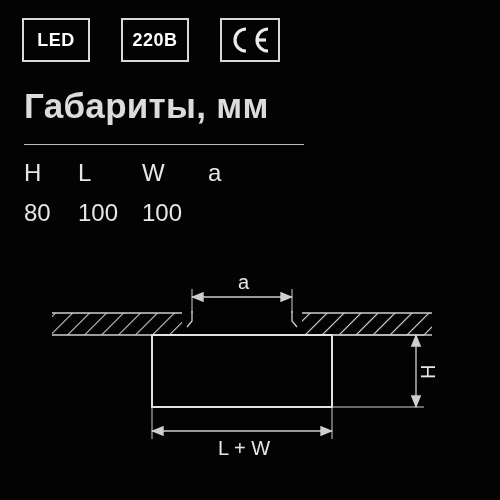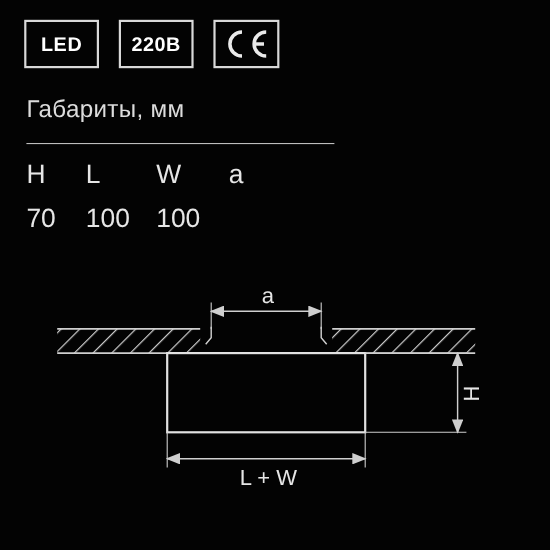--- a/index.html
+++ b/index.html
@@ -1,21 +1,21 @@
 <!DOCTYPE html>
 <html><head>
 <meta charset="utf-8">
 <style>
   html,body{margin:0;padding:0;background:#030303;color:#eaeaea;font-family:Arial,Helvetica,sans-serif;width:500px;height:500px;overflow:hidden}
   .wrap{padding:18px 22px 0 22px}
-  .badges{display:flex;gap:18px;margin-bottom:24px}
+  .badges{display:flex;gap:31px;margin-bottom:24px}
   .badge{border:2px solid #d9d9d9;height:40px;min-width:48px;padding:0 8px;display:flex;align-items:center;justify-content:center;font-weight:700;font-size:18px;letter-spacing:.5px;color:#fff}
   .badge.ce{padding:0 4px}
   .badge.ce svg{display:block}
-  .section-title{font-size:22px;font-weight:400;margin:6px 0 18px 2px;letter-spacing:.3px;color:#dcdcdc}
+  .section-title{font-size:35px;font-weight:700;margin:6px 0 18px 2px;letter-spacing:.3px;color:#dcdcdc}
   .dim-table{width:280px;margin-left:2px}
   .dim-hr{border:none;border-top:1.5px solid #bdbdbd;margin:0 0 14px 0}
   .dim-row{display:flex;gap:0;font-size:24px;font-weight:400;color:#e6e6e6}
   .dim-row span{display:inline-block}
   .c1{width:54px}
   .c2{width:64px}
   .c3{width:66px}
   .c4{width:50px}
   .dim-head{margin-bottom:12px}
   .diagram{margin-top:34px;position:relative;height:210px}
@@ -43,21 +43,21 @@
 
   <div class="dim-table">
     <hr class="dim-hr">
     <div class="dim-row dim-head">
       <span class="c1">H</span>
       <span class="c2">L</span>
       <span class="c3">W</span>
       <span class="c4">a</span>
     </div>
     <div class="dim-row">
-      <span class="c1">70</span>
+      <span class="c1">80</span>
       <span class="c2">100</span>
       <span class="c3">100</span>
     </div>
   </div>
 
   <div class="diagram">
     <svg width="460" height="210" viewBox="0 0 460 210">
       <defs>
         <pattern id="hatch" patternUnits="userSpaceOnUse" width="12" height="12" patternTransform="rotate(45)">
           <line x1="0" y1="0" x2="0" y2="12" stroke="#cfcfcf" stroke-width="2.2"></line>

